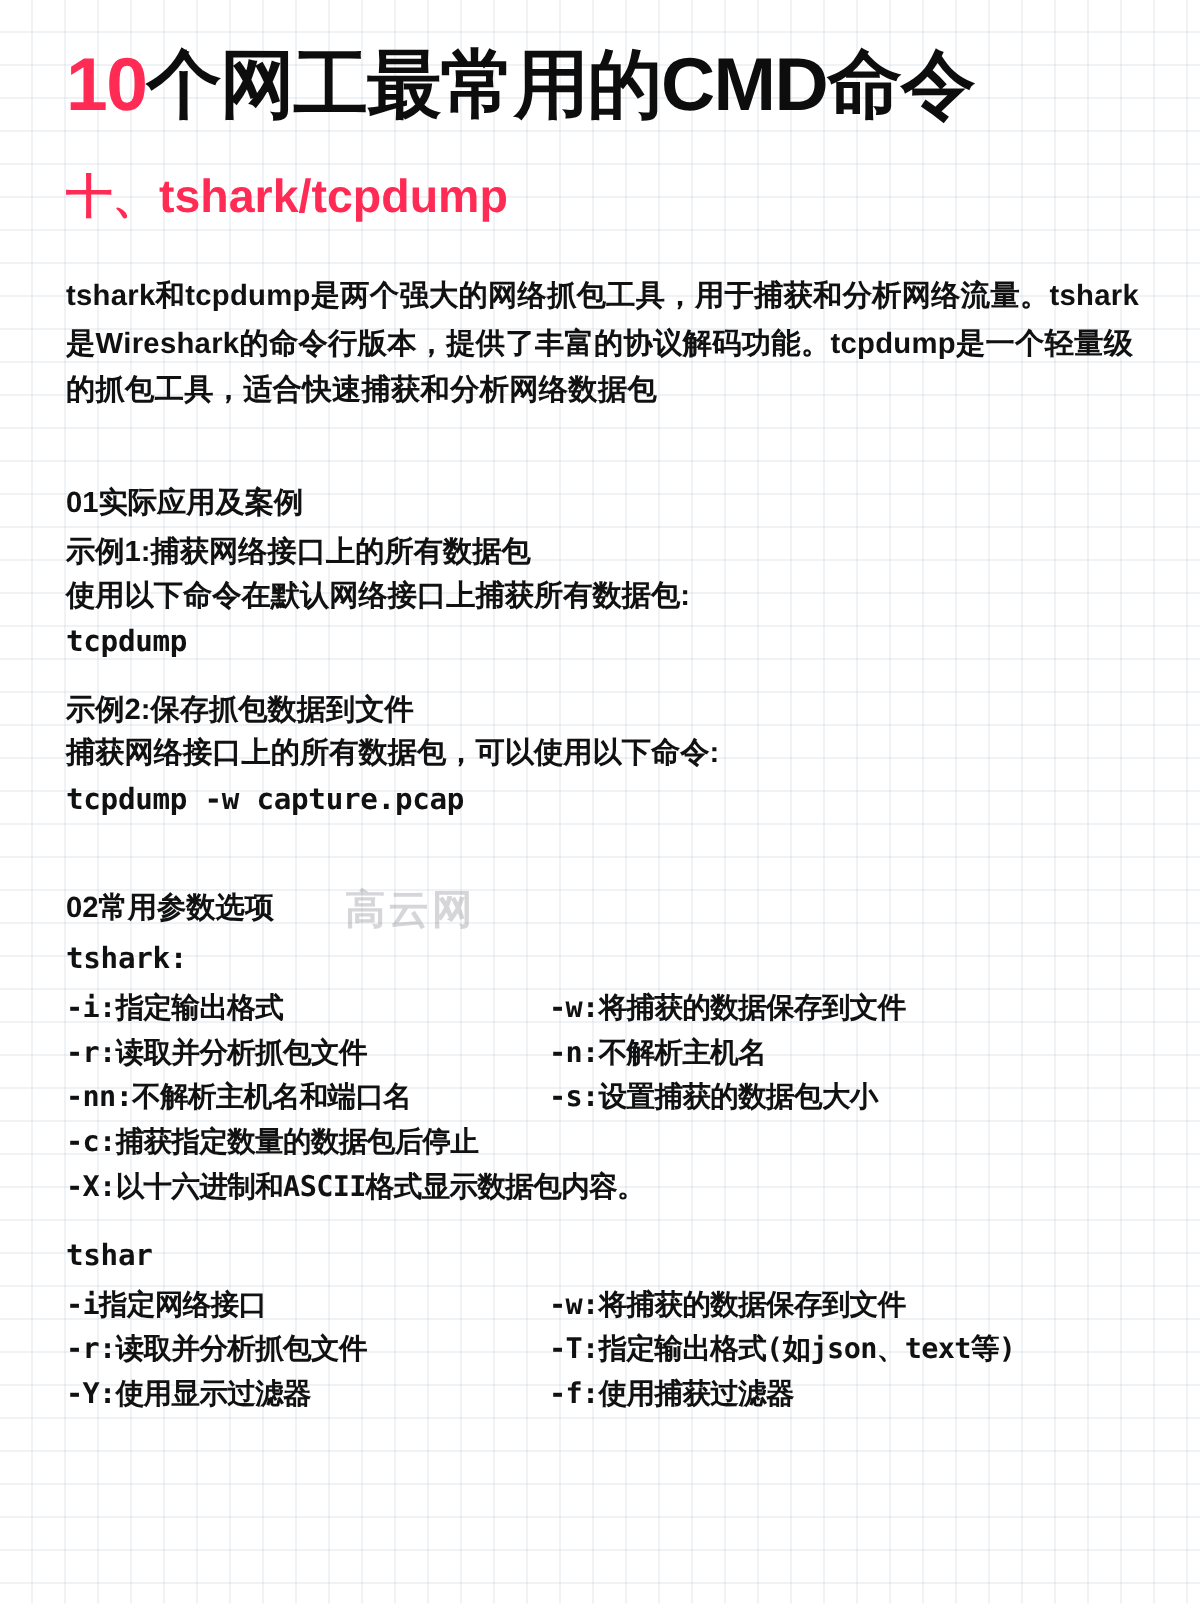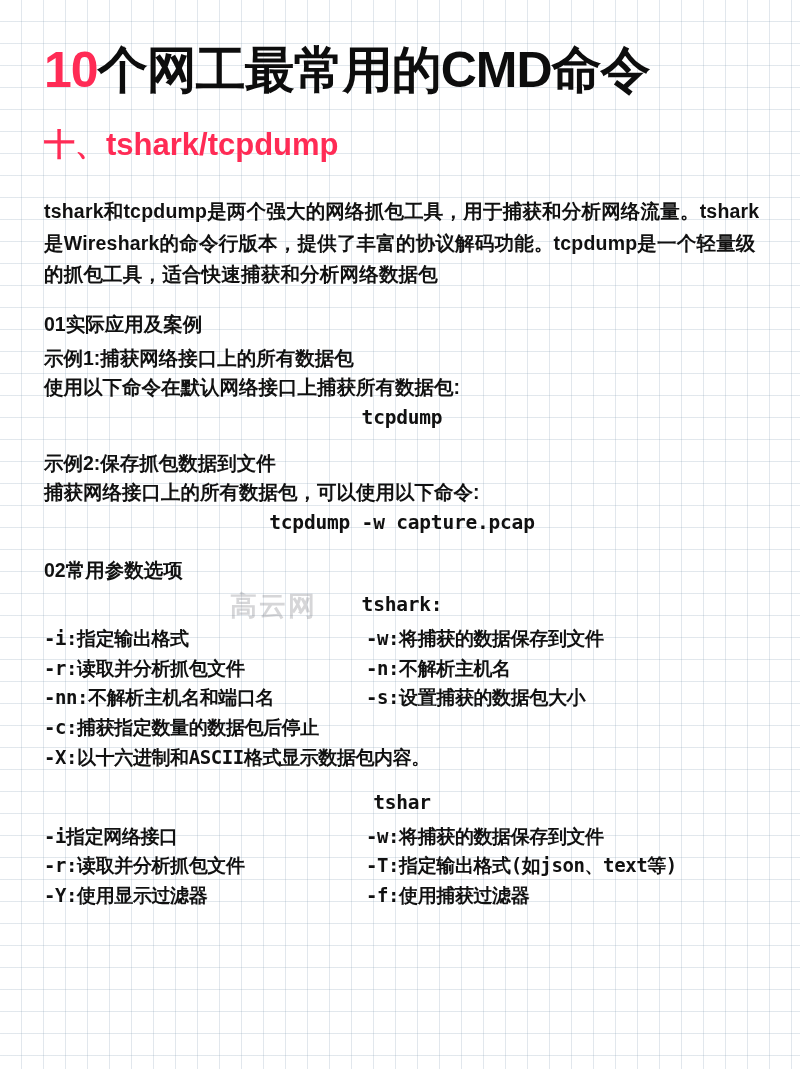--- a/index.html
+++ b/index.html
@@ -28,21 +28,21 @@
   .inner {
     position: absolute;
     left: 44px;
     top: 0;
     width: 716px;
     height: 1069px;
   }
   
   .title {
     margin: 0;
-    padding-top: 42px;
+    padding-top: 28px;
     font-size: 50px;
     line-height: 1.12;
     font-weight: 900;
     letter-spacing: -1px;
     color: #0d0d0d;
     white-space: nowrap;
   }
   .title .accent {
     color: #ff2b55;
   }
@@ -55,40 +55,39 @@
   }
   .intro {
     margin: 30px 0 0 0;
     font-size: 19.5px;
     line-height: 1.62;
     font-weight: 700;
     color: #111111;
     letter-spacing: 0.2px;
   }
   .section {
-    margin-top: 20px;
+    margin-top: 44px;
   }
   .section-head {
     font-size: 19.5px;
     font-weight: 800;
     color: #111111;
     margin-bottom: 6px;
   }
   .line {
     font-size: 19.5px;
     font-weight: 700;
     color: #111111;
     line-height: 1.52;
   }
   .line.mono {
     font-family: "DejaVu Sans Mono", "Liberation Mono", monospace;
     font-weight: 700;
     font-size: 19.5px;
     letter-spacing: -0.2px;
-    text-align: center;
   }
   .gap {
     height: 16px;
   }
   .opt-block {
     margin-top: 4px;
   }
   .opt-row {
     display: flex;
     font-size: 19px;

